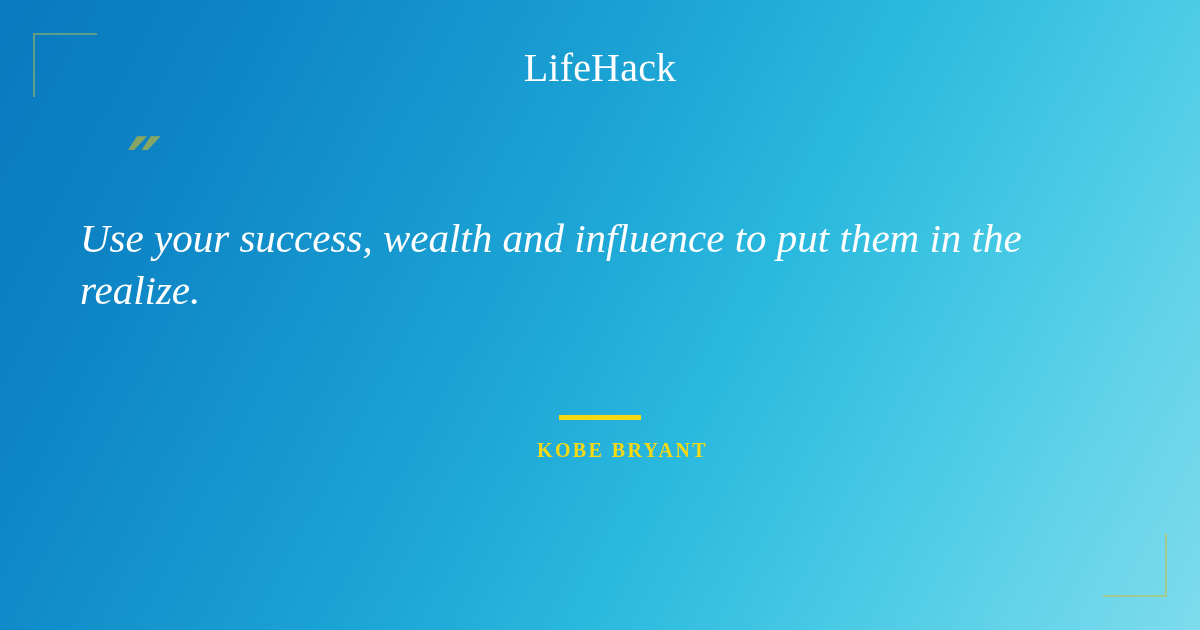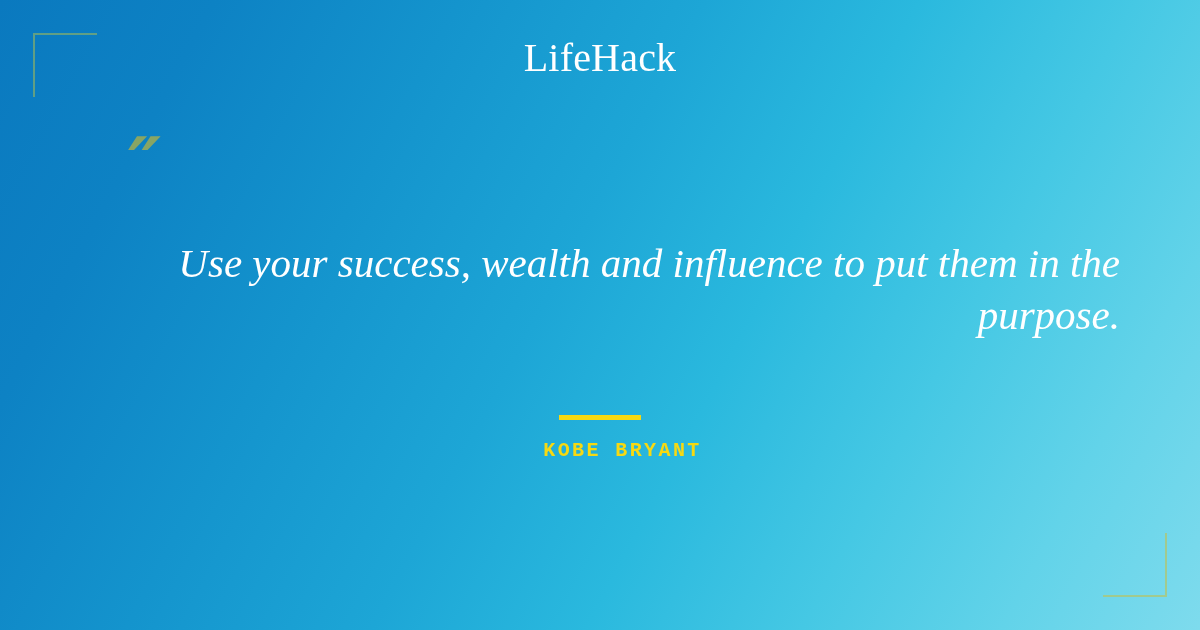--- a/index.html
+++ b/index.html
@@ -47,21 +47,21 @@
   .corner-br {
     right: 33px;
     bottom: 33px;
     border-bottom: 2px solid rgba(173, 199, 120, 0.80);
     border-right: 2px solid rgba(173, 199, 120, 0.80);
   }
 
   
   #logo-row {
     position: absolute;
-    top: 38px;
+    top: 48px;
     left: 0;
     width: 1200px;
     text-align: center;
   }
   #logo {
     display: inline-block;
     font-family: "Liberation Serif", "DejaVu Serif", serif;
     font-size: 40px;
     font-weight: 400;
     color: #ffffff;
@@ -83,22 +83,21 @@
     opacity: 0.92;
     user-select: none;
   }
 
   
   #quote-block {
     position: absolute;
     left: 80px;
     top: 212px;
     width: 1040px;
-    text-align: right;
-    margin-top: 25px;
+    text-align: left;
   }
   .quote-line {
     font-family: "Liberation Serif", "DejaVu Serif", serif;
     font-style: italic;
     font-weight: 400;
     font-size: 41px;
     line-height: 52px;
     color: #ffffff;
     white-space: nowrap;
   }
@@ -121,21 +120,21 @@
   
   #author-wrap {
     position: absolute;
     left: 0;
     top: 439px;
     width: 1200px;
     text-align: center;
   }
   #author {
     display: inline-block;
-    font-family: Liberation Mono, monospace;
+    font-family: Liberation Serif, serif;
     font-size: 20px;
     font-weight: 700;
     letter-spacing: 2.4px;
     color: #f7d911;
     margin-left: 45px;
   }
 </style>
 </head>
 <body>
 
@@ -144,21 +143,21 @@
   <div class="corner corner-tl"></div>
 
   <div id="logo-row">
     <span id="logo">LifeHack</span>
   </div>
 
   <div id="quote-glyph">″</div>
 
   <div id="quote-block">
     <div class="quote-line">Use your success, wealth and influence to put them in the</div>
-    <div class="quote-line">purpose.</div>
+    <div class="quote-line">realize.</div>
   </div>
 
   <div id="divider-wrap">
     <span id="divider"></span>
   </div>
 
   <div id="author-wrap">
     <span id="author">KOBE BRYANT</span>
   </div>
 

